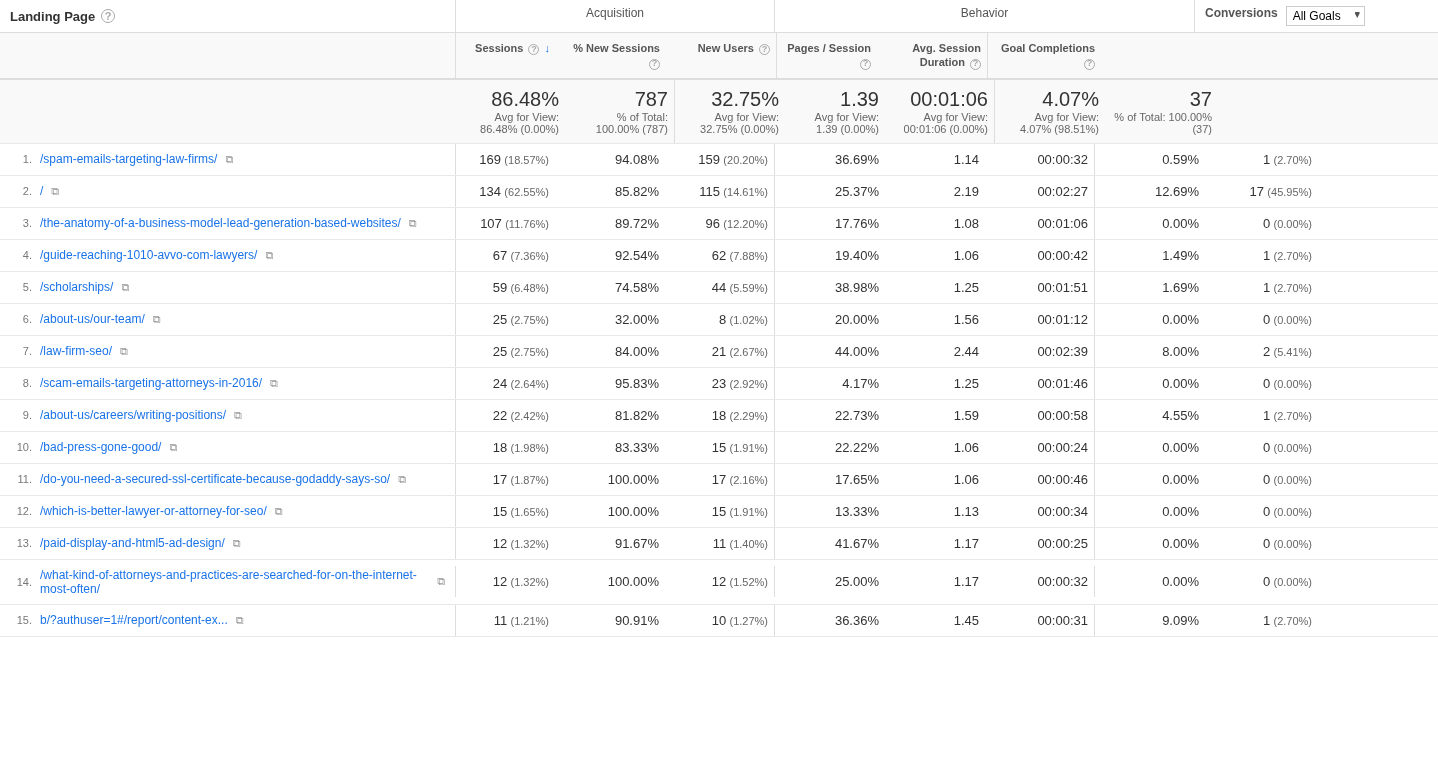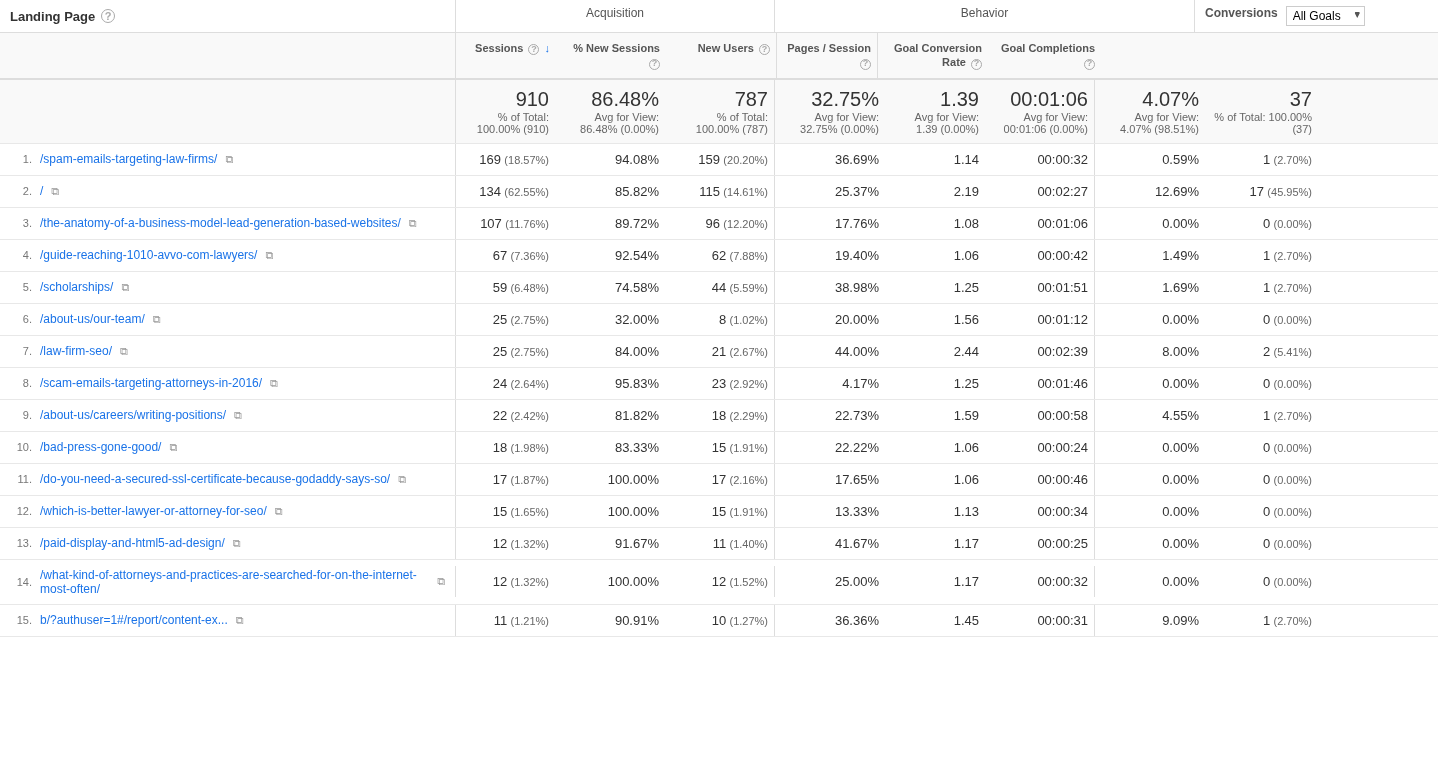--- a/index.html
+++ b/index.html
@@ -144,45 +144,41 @@
       </div>
     </div>
 
     <div style="display:flex;border-right:1px solid #ddd;">
       <div class="col-pages">
         <div class="col-header">
           <span>Pages / Session</span>
           <span style="font-size:9px;color:#aaa;border:1px solid #aaa;border-radius:50%;width:11px;height:11px;display:inline-flex;align-items:center;justify-content:center;cursor:pointer;margin-left:2px;">?</span>
         </div>
       </div>
-    </div>
-
-    <div style="display:flex;">
-      <div class="col-goal-conv">
+      <div class="col-avg-session">
         <div class="col-header">
-          <span>Goal Conversion Rate</span>
+          <span>Avg. Session Duration</span>
           <span style="font-size:9px;color:#aaa;border:1px solid #aaa;border-radius:50%;width:11px;height:11px;display:inline-flex;align-items:center;justify-content:center;cursor:pointer;margin-left:2px;">?</span>
         </div>
       </div>
+    </div>
+
+    <div style="display:flex;">
       <div class="col-goal-comp">
         <div class="col-header">
           <span>Goal Completions</span>
           <span style="font-size:9px;color:#aaa;border:1px solid #aaa;border-radius:50%;width:11px;height:11px;display:inline-flex;align-items:center;justify-content:center;cursor:pointer;margin-left:2px;">?</span>
         </div>
       </div>
     </div>
   </div>
 
   <div class="data-row total-row">
     <div class="cell-landing" style="width:455px;min-width:455px;"></div>
 
-    <div class="cell-num cell-sessions" style="width:100px;min-width:100px;border-left:1px solid #ddd;">
-      <div class="total-main">910</div>
-      <div class="total-sub">% of Total: 100.00% (910)</div>
-    </div>
     <div class="cell-num cell-new-sessions" style="width:110px;min-width:110px;">
       <div class="total-main">86.48%</div>
       <div class="total-sub">Avg for View: 86.48% (0.00%)</div>
     </div>
     <div class="cell-num cell-new-users" style="width:110px;min-width:110px;border-right:1px solid #ddd;">
       <div class="total-main">787</div>
       <div class="total-sub">% of Total: 100.00% (787)</div>
     </div>
 
     <div class="cell-num cell-bounce" style="width:110px;min-width:110px;">

